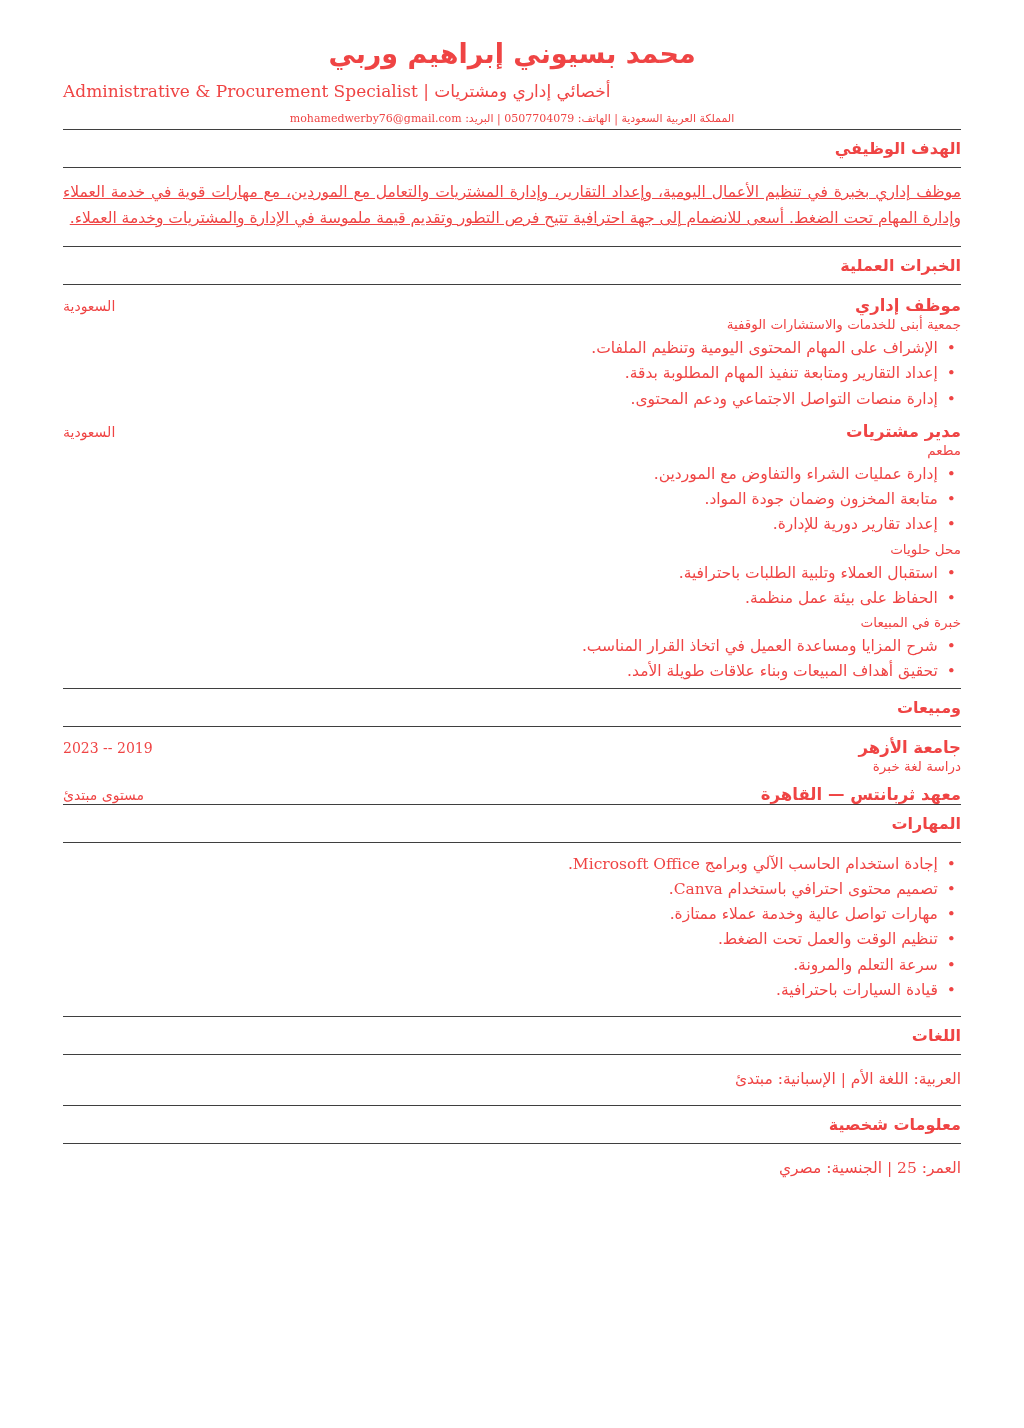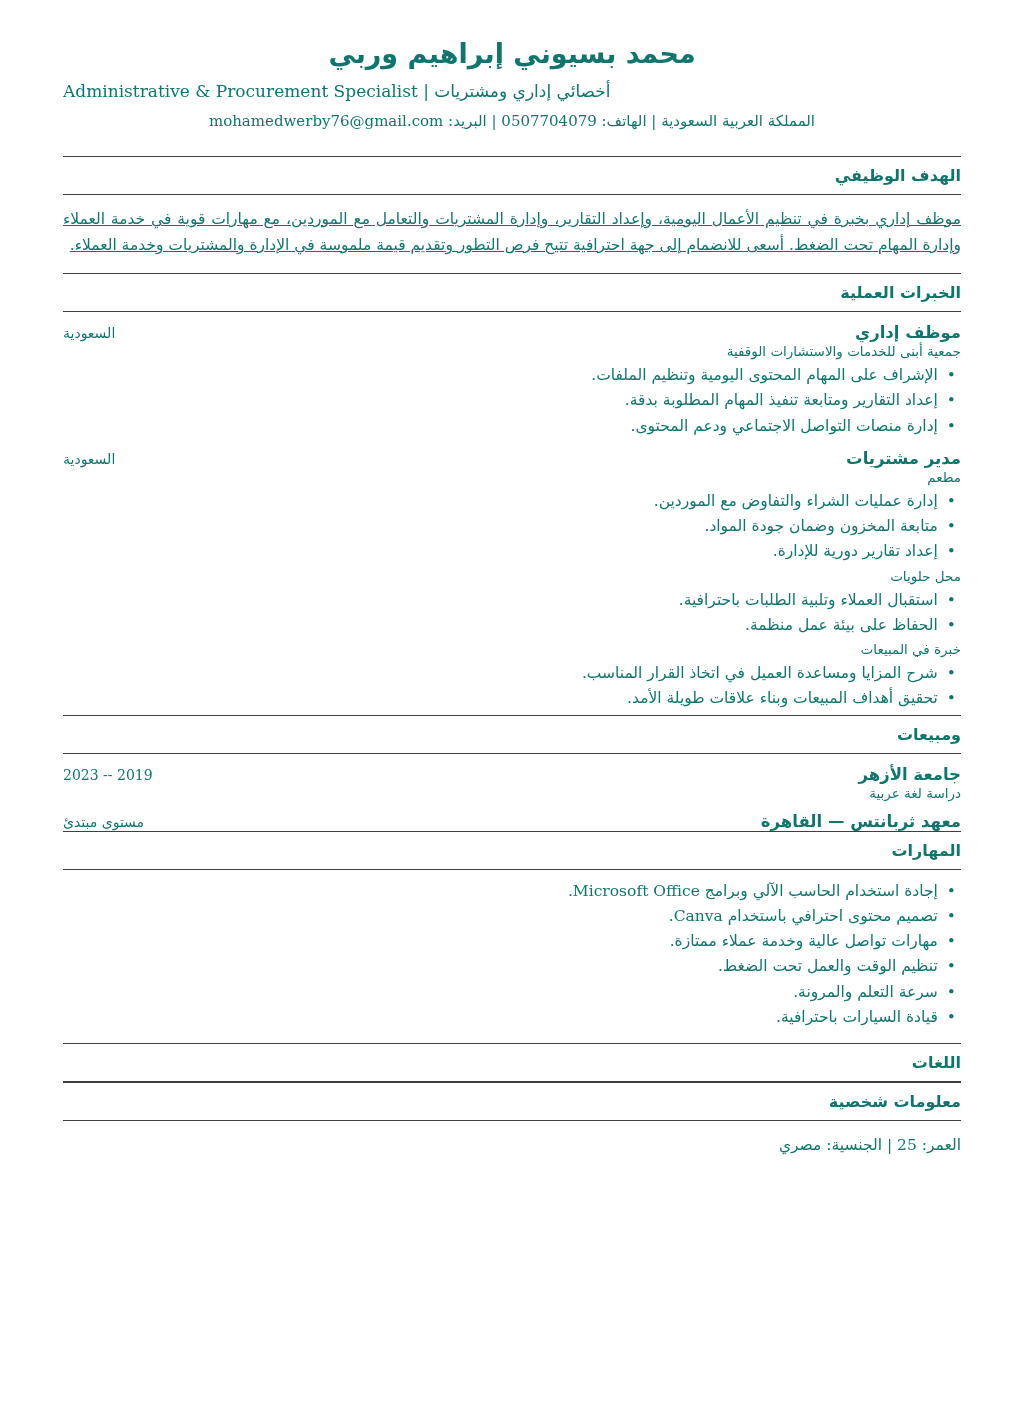--- a/index.html
+++ b/index.html
@@ -4,39 +4,39 @@
 <style>
   * { margin: 0; padding: 0; box-sizing: border-box; }
   html, body { background: #ffffff; }
   .page {
     width: 1024px;
     height: 1200px;
     margin: 0 auto;
     background: #ffffff;
     direction: rtl;
     font-family: "DejaVu Serif", "DejaVu Sans", serif;
-    color: #0f766e;
+    color: #ef4444;
     padding: 38px 63px 0 63px;
     overflow: hidden;
   }
   .name {
     text-align: center;
     font-size: 27px;
     font-weight: bold;
     margin-bottom: 12px;
   }
   .subtitle {
     text-align: left;
     font-size: 17px;
     margin-bottom: 11px;
   }
   .contact {
     text-align: center;
-    font-size: 15px;
-    margin-bottom: 26px;
+    font-size: 11px;
+    margin-bottom: 4px;
   }
   hr.rule {
     border: 0;
     border-top: 1px solid #3f3f3f;
     margin: 0;
   }
   .sec {
     font-size: 16px;
     font-weight: bold;
     text-align: right;
@@ -176,21 +176,21 @@
   <hr class="rule">
   <section>
     <h2 class="sec">ومبيعات</h2>
     <hr class="rule">
 
     <div class="edu">
       <div class="row-head">
         <h3 class="entry-title">جامعة الأزهر</h3>
         <span class="side-note ltr">2023 -- 2019</span>
       </div>
-      <p class="edu-detail">دراسة لغة عربية</p>
+      <p class="edu-detail">دراسة لغة خبرة</p>
     </div>
 
     <div class="edu">
       <div class="row-head">
         <h3 class="entry-title">معهد ثربانتس — القاهرة</h3>
         <span class="side-note">مستوى مبتدئ</span>
       </div>
     </div>
   </section>
 
@@ -224,20 +224,21 @@
         <span class="dot">•</span>
         <span>قيادة السيارات باحترافية.</span>
       </div>
     </div>
   </section>
 
   <hr class="rule">
   <section>
     <h2 class="sec">اللغات</h2>
     <hr class="rule">
+    <p class="inline-line">العربية: اللغة الأم  |  الإسبانية: مبتدئ</p>
   </section>
 
   <hr class="rule">
   <section>
     <h2 class="sec">معلومات شخصية</h2>
     <hr class="rule">
     <p class="inline-line">العمر: 25  |  الجنسية: مصري</p>
   </section>
 
 </main>

